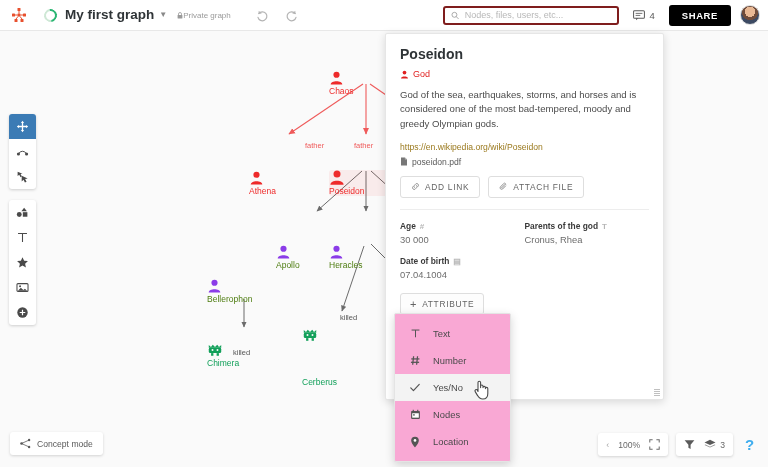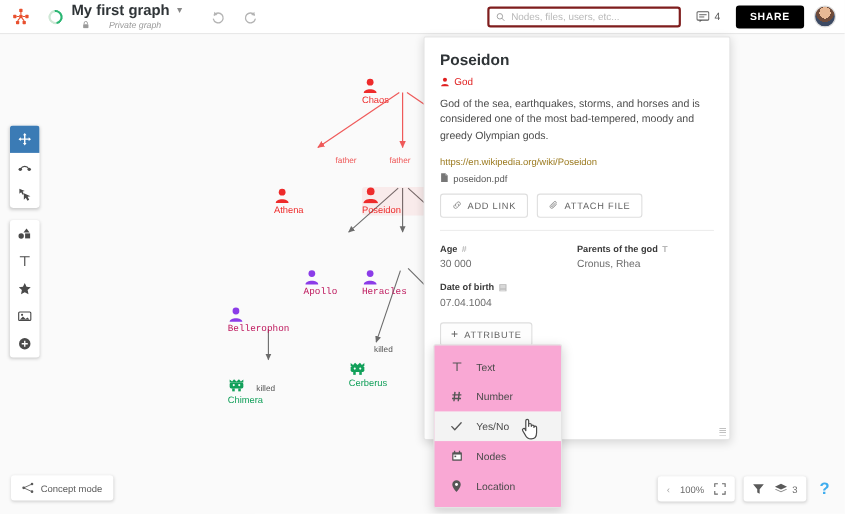--- a/index.html
+++ b/index.html
@@ -16,27 +16,27 @@
     position: absolute; top: 0; left: 0; width: 768px; height: 31px;
     background: #ffffff; border-bottom: 1px solid #e8e8e8;
     display: flex; align-items: center; z-index: 40;
   }
   .logo-mark { width: 26px; display: flex; justify-content: center; align-items: center; margin-left: 6px; }
   .spinner {
     width: 13px; height: 13px; border-radius: 50%;
     border: 2px solid #cfe8d6; border-top-color: #2bb673; border-right-color: #2bb673;
     margin-left: 12px; transform: rotate(35deg);
   }
-  .title-block { margin-left: 8px; display: flex; flex-direction: column; justify-content: space-between; }
+  .title-block { margin-left: 8px; display: flex; flex-direction: row; justify-content: space-between; }
   .graph-title {
     font-size: 13.5px; font-weight: bold; color: #2f3437; line-height: 14px;
     display: flex; align-items: center;
   }
   .caret { margin-left: 5px; font-size: 8px; color: #888; }
-  .privacy { font-size: 8px; color: #9a9a9a; display: flex; align-items: center; gap: 18px; margin-top: 1px; margin-left: 10px; font-style: italic;}
+  .privacy { font-size: 8px; color: #9a9a9a; display: flex; align-items: center; gap: 0; margin-top: 1px; margin-left: 10px;}
   .undo-redo { display: flex; gap: 14px; margin-left: 24px; color: #b0b0b0; }
   .undo-redo svg { cursor: pointer; }
   .spacer { flex: 1; }
   .search-wrap {
     width: 176px; height: 19px; border: 2px solid #7f1d1d; border-radius: 3px;
     display: flex; align-items: center; padding: 0 6px; gap: 5px; background: #fff;
   }
   .search-input {
     border: none; outline: none; font-size: 9px; color: #9c9c9c;
     font-family: "Liberation Sans", sans-serif; width: 100%; background: transparent;
@@ -68,21 +68,21 @@
   .tool.active { background: #3b7bb5; color: #fff; }
 
   
   .canvas { position: absolute; inset: 31px 0 0 0; background: #fafafa; }
   .node {
     position: absolute; display: flex; flex-direction: column; align-items: flex-start;
     width: 74px; margin-left: -37px; cursor: pointer; z-index: 6;
   }
   .node .nlabel { font-size: 8.5px; margin-top: 1px; white-space: nowrap; }
   .node.red { color: #ee2b2b; }
-  .node.purple { color: #be185d; font-family: Liberation Mono, monospace; }
+  .node.purple { color: #4d7c0f; }
   .node.green { color: #12a05a; }
   .node.selected { background: rgba(238,43,43,0.07); border-radius: 3px; }
   .edge-label {
     position: absolute; font-size: 7.5px; z-index: 7; white-space: nowrap;
     background: #fafafa; padding: 0 2px;
   }
   .edge-label.red { color: #ef5a5a; }
   .edge-label.grey { color: #555; }
 
   
@@ -320,21 +320,21 @@
         <path d="M2 5 L2 2 L4.5 4 L6.5 1.5 L9 4 L11.5 1.5 L13.5 4 L16 2 L16 5 Z" fill="#12a05a"></path>
         <rect x="2" y="5" width="14" height="6" rx="1.6" fill="#12a05a"></rect>
         <rect x="4.6" y="11" width="2.6" height="3" fill="#12a05a"></rect>
         <rect x="10.8" y="11" width="2.6" height="3" fill="#12a05a"></rect>
         <circle cx="6.2" cy="7.6" r="1.1" fill="#fafafa"></circle>
         <circle cx="11.8" cy="7.6" r="1.1" fill="#fafafa"></circle>
       </svg>
       <span class="nlabel">Chimera</span>
     </div>
 
-    <div class="node green" style="left:354px;top:297px;">
+    <div class="node green" style="left:339px;top:297px;gap:34px;">
       <svg width="16" height="14" viewBox="0 0 18 15">
         <path d="M2 5 L2 2 L4.5 4 L6.5 1.5 L9 4 L11.5 1.5 L13.5 4 L16 2 L16 5 Z" fill="#12a05a"></path>
         <rect x="2" y="5" width="14" height="6" rx="1.6" fill="#12a05a"></rect>
         <rect x="4.6" y="11" width="2.6" height="3" fill="#12a05a"></rect>
         <rect x="10.8" y="11" width="2.6" height="3" fill="#12a05a"></rect>
         <circle cx="6.2" cy="7.6" r="1.1" fill="#fafafa"></circle>
         <circle cx="11.8" cy="7.6" r="1.1" fill="#fafafa"></circle>
       </svg>
       <span class="nlabel">Cerberus</span>
     </div>

